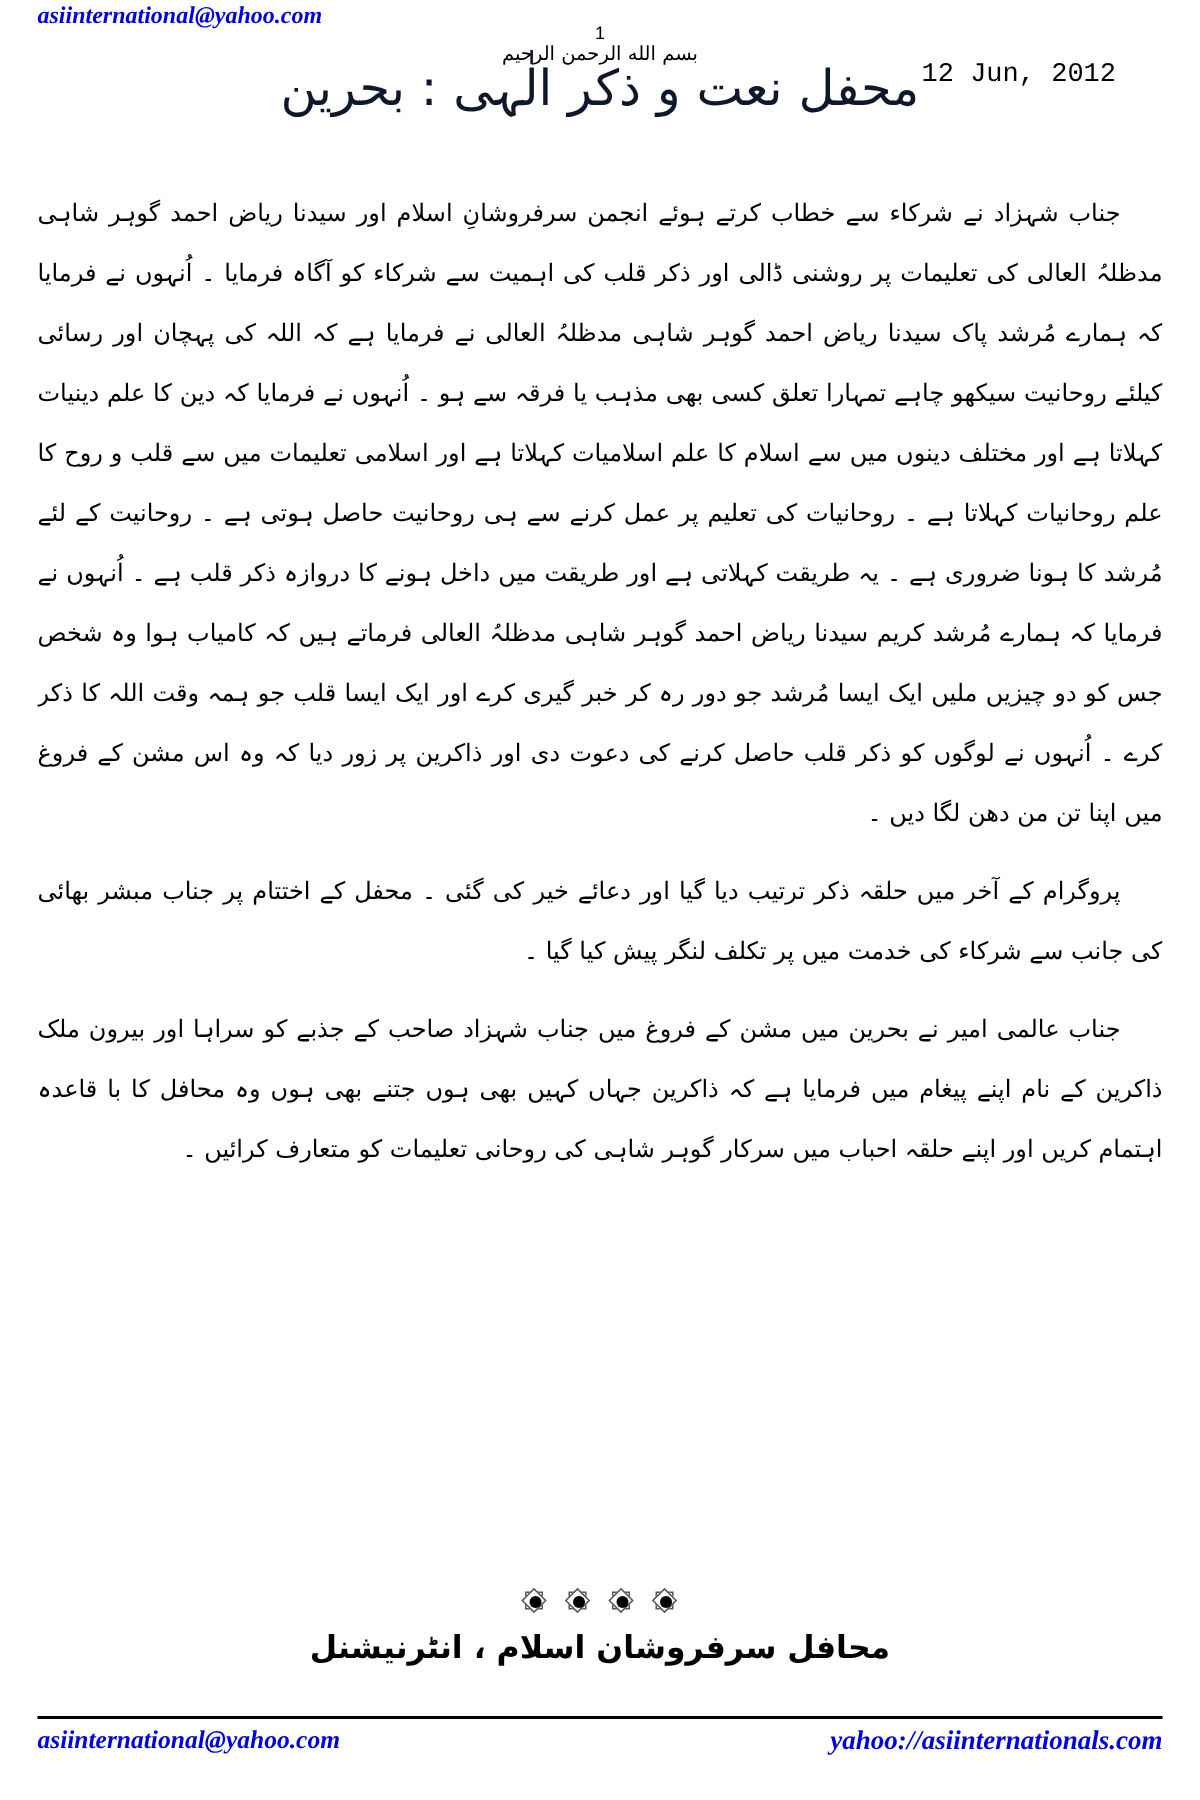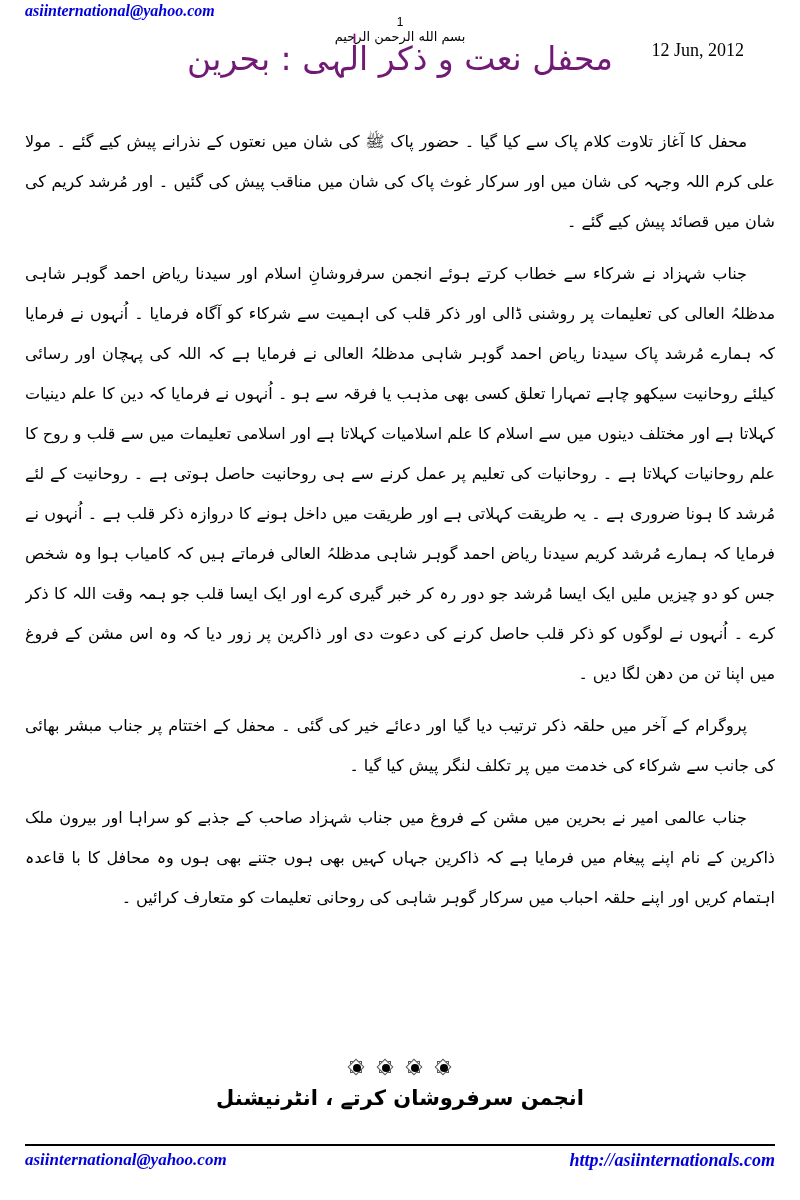--- a/index.html
+++ b/index.html
@@ -6,24 +6,24 @@
   .page{position:relative;width:800px;height:1200px;background:#ffffff;overflow:hidden;
         font-family:"DejaVu Sans",sans-serif;color:#000;}
 
   
   .top-email{position:absolute;left:25px;top:2px;font-family:"Liberation Serif",serif;
              font-style:italic;font-weight:bold;font-size:16px;color:#0000dd;text-decoration:none;}
   .bismillah{position:absolute;left:0;top:1px;width:100%;text-align:center;direction:rtl;
              font-size:13px;color:#000;margin-top:28px;}
   .page-number{position:absolute;left:0;top:15px;width:100%;text-align:center;
                font-family:"Liberation Sans",sans-serif;font-size:12px;color:#000;}
-  .doc-date{position:absolute;right:56px;top:40px;font-family:Liberation Serif, serif;
+  .doc-date{position:absolute;right:56px;top:40px;font-family:Liberation Mono, monospace;
             font-size:18px;color:#000;}
   .doc-title{position:absolute;left:0;top:34px;width:100%;margin:0;text-align:center;direction:rtl;
-             font-size:33px;font-weight:normal;color:#701a75;line-height:1.5;}
+             font-size:33px;font-weight:normal;color:#0f172a;line-height:1.5;}
 
   
   .doc-body{position:absolute;left:25px;top:122px;width:750px;height:925px;overflow:hidden;
             direction:rtl;}
   .doc-body p{margin:0 0 12px 0;font-size:16px;line-height:40px;text-align:justify;
               text-indent:28px;color:#000;}
 
   
   .ornaments{position:absolute;left:0;top:1058px;width:100%;display:flex;
              justify-content:center;gap:9px;}
@@ -52,21 +52,20 @@
 
   <div class="bismillah">بسم الله الرحمن الرحيم</div>
 
   <div class="page-number">1</div>
 
   <div class="doc-date">12 Jun, 2012</div>
 
   <h1 class="doc-title" dir="rtl">محفل نعت و ذکر الٰہی : بحرین</h1>
 
   <div class="doc-body">
-    <p dir="rtl">محفل کا آغاز تلاوت کلام پاک سے کیا گیا ۔ حضور پاک ﷺ کی شان میں نعتوں کے نذرانے پیش کیے گئے ۔ مولا علی کرم اللہ وجہہ کی شان میں اور سرکار غوث پاک کی شان میں مناقب پیش کی گئیں ۔ اور مُرشد کریم کی شان میں قصائد پیش کیے گئے ۔</p>
     <p dir="rtl">جناب شہزاد نے شرکاء سے خطاب کرتے ہوئے انجمن سرفروشانِ اسلام اور سیدنا ریاض احمد گوہر شاہی مدظلہُ العالی کی تعلیمات پر روشنی ڈالی اور ذکر قلب کی اہمیت سے شرکاء کو آگاہ فرمایا ۔ اُنہوں نے فرمایا کہ ہمارے مُرشد پاک سیدنا ریاض احمد گوہر شاہی مدظلہُ العالی نے فرمایا ہے کہ اللہ کی پہچان اور رسائی کیلئے روحانیت سیکھو چاہے تمہارا تعلق کسی بھی مذہب یا فرقہ سے ہو ۔ اُنہوں نے فرمایا کہ دین کا علم دینیات کہلاتا ہے اور مختلف دینوں میں سے اسلام کا علم اسلامیات کہلاتا ہے اور اسلامی تعلیمات میں سے قلب و روح کا علم روحانیات کہلاتا ہے ۔ روحانیات کی تعلیم پر عمل کرنے سے ہی روحانیت حاصل ہوتی ہے ۔ روحانیت کے لئے مُرشد کا ہونا ضروری ہے ۔ یہ طریقت کہلاتی ہے اور طریقت میں داخل ہونے کا دروازہ ذکر قلب ہے ۔ اُنہوں نے فرمایا کہ ہمارے مُرشد کریم سیدنا ریاض احمد گوہر شاہی مدظلہُ العالی فرماتے ہیں کہ کامیاب ہوا وہ شخص جس کو دو چیزیں ملیں ایک ایسا مُرشد جو دور رہ کر خبر گیری کرے اور ایک ایسا قلب جو ہمہ وقت اللہ کا ذکر کرے ۔ اُنہوں نے لوگوں کو ذکر قلب حاصل کرنے کی دعوت دی اور ذاکرین پر زور دیا کہ وہ اس مشن کے فروغ میں اپنا تن من دھن لگا دیں ۔</p>
     <p dir="rtl">پروگرام کے آخر میں حلقہ ذکر ترتیب دیا گیا اور دعائے خیر کی گئی ۔ محفل کے اختتام پر جناب مبشر بھائی کی جانب سے شرکاء کی خدمت میں پر تکلف لنگر پیش کیا گیا ۔</p>
     <p dir="rtl">جناب عالمی امیر نے بحرین میں مشن کے فروغ میں جناب شہزاد صاحب کے جذبے کو سراہا اور بیرون ملک ذاکرین کے نام اپنے پیغام میں فرمایا ہے کہ ذاکرین جہاں کہیں بھی ہوں جتنے بھی ہوں وہ محافل کا با قاعدہ اہتمام کریں اور اپنے حلقہ احباب میں سرکار گوہر شاہی کی روحانی تعلیمات کو متعارف کرائیں ۔</p>
   </div>
 
   <div class="ornaments">
     <span class="orn">
       <span class="sq"></span>
         <span class="sq rot"></span>
         <span class="dot"></span>
@@ -81,21 +80,21 @@
         <span class="sq rot"></span>
         <span class="dot"></span>
     </span>
     <span class="orn">
       <span class="sq"></span>
         <span class="sq rot"></span>
         <span class="dot"></span>
     </span>
   </div>
 
-  <div class="org-name" dir="rtl">انجمن سرفروشان کرتے ، انٹرنیشنل</div>
+  <div class="org-name" dir="rtl">محافل سرفروشان اسلام ، انٹرنیشنل</div>
 
   <hr class="footer-rule">
 
   <a class="footer-email" href="#">asiinternational@yahoo.com</a>
 
-  <a class="footer-url" href="#">http://asiinternationals.com</a>
+  <a class="footer-url" href="#">yahoo://asiinternationals.com</a>
 
 </div>
 
 </body></html>

